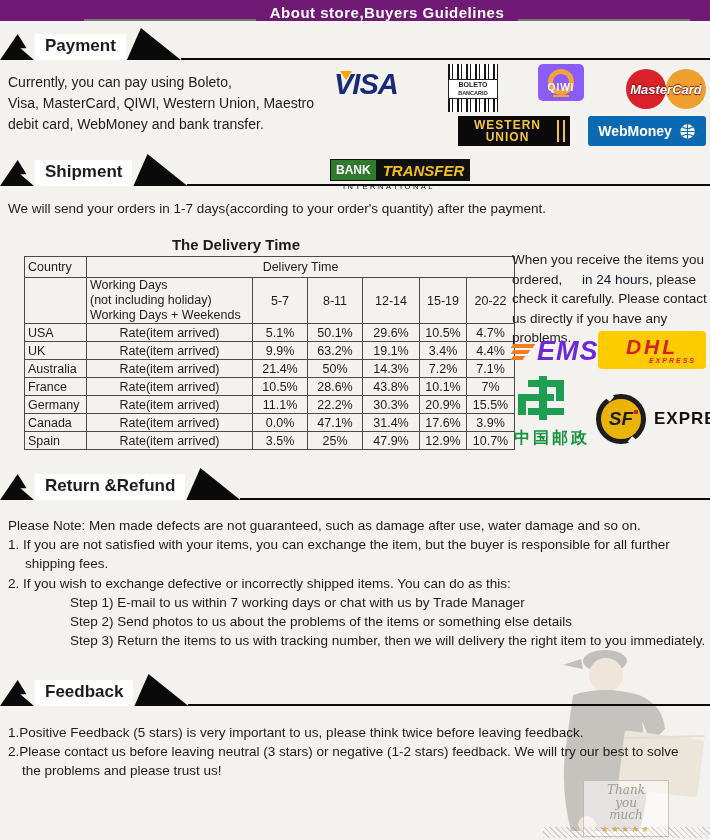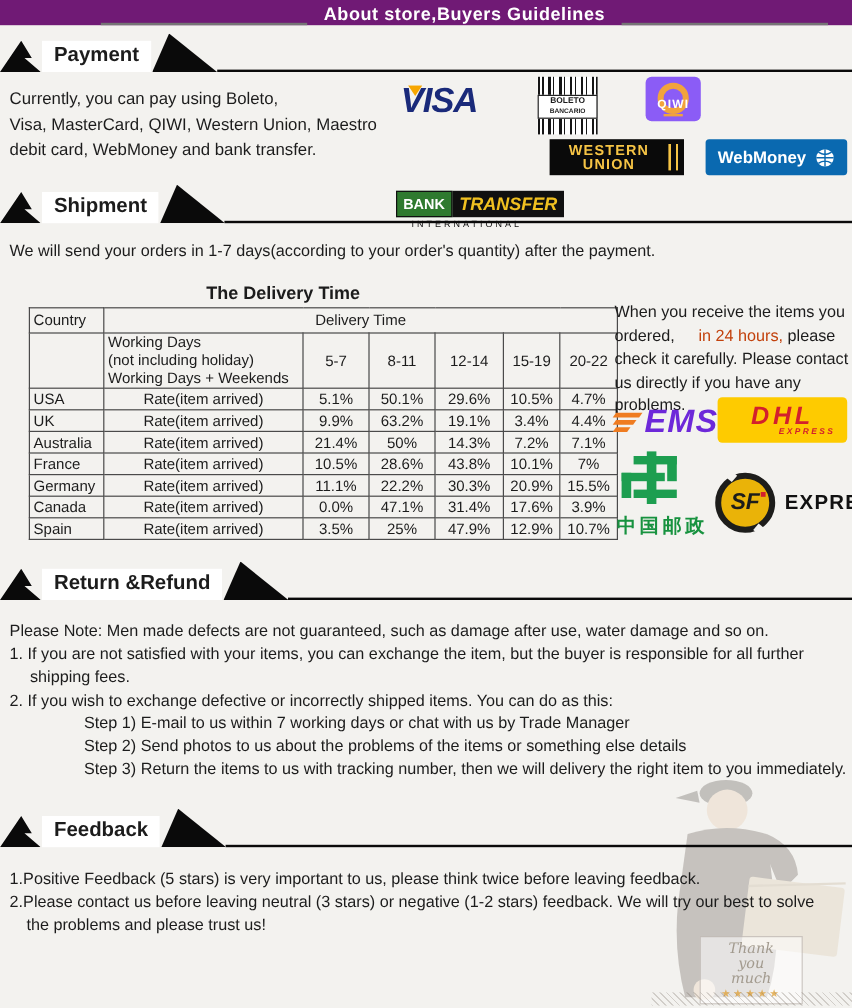--- a/index.html
+++ b/index.html
@@ -68,21 +68,21 @@
   table.delivery td { border:1px solid #4a4a4a; font-size:12.5px; padding:0 3px; overflow:hidden; white-space:nowrap; }
   td.c-country { text-align:left; padding-left:5px; }
   td.c-dhead   { text-align:center; height:20px; }
   td.wd { text-align:left; line-height:15px; padding-left:8px; }
   td.range { text-align:center; }
   td.rate { text-align:center; }
   td.val { text-align:center; }
   tr.data-row td { height:17px; }
 
   .receive-note { position:absolute; left:512px; top:250px; width:197px; font-size:13.5px; line-height:19.5px; }
-  .red { color:#c2410c;padding-left:16px; }
+  .red { color:#0f172a;padding-left:16px; }
 
   
   .ems { display:flex; align-items:center; gap:3px; }
   .ems-wing { display:flex; flex-direction:column; gap:2px; }
   .ems-wing i { display:block; width:22px; height:4px; background:#ef7c21; transform:skewX(-35deg); }
   .ems-wing i:nth-child(2){ width:17px; } .ems-wing i:nth-child(3){ width:12px; }
   .ems-text { color:#6d28d9; font-style:italic; font-weight:900; font-size:27px; letter-spacing:1px; }
   .dhl { width:108px; height:38px; background:#fecb00; border-radius:4px; display:flex; flex-direction:column; align-items:center; justify-content:center; }
   .dhl-text { color:#d3202c; font-style:italic; font-weight:900; font-size:21px; line-height:20px; letter-spacing:3px; }
   .dhl-sub { color:#d3202c; font-style:italic; font-weight:bold; font-size:7px; letter-spacing:2px; align-self:flex-end; margin-right:10px; }
@@ -148,20 +148,25 @@
     <div class="boleto-label">
       <div>BOLETO</div>
       <div style="font-size:5.5px;">BANCARIO</div>
     </div>
   </div>
   <div class="logo qiwi" style="left:538px; top:64px;">
     <span class="qiwi-ring"></span>
     <span class="qiwi-text">QIWI</span>
     <span class="qiwi-bar"></span>
   </div>
+  <div class="logo mc" style="left:626px; top:68px;">
+    <div class="mc-circle mc-red"></div>
+    <div class="mc-circle mc-org"></div>
+    <div class="mc-text">MasterCard</div>
+  </div>
 
   <div class="logo bt" style="left:330px; top:114px;">
     <div class="bt-row">
       <span class="bt-bank">BANK</span>
       <span class="bt-transfer">TRANSFER</span>
     </div>
     <div class="bt-intl">INTERNATIONAL</div>
   </div>
   <div class="logo wu" style="left:458px; top:116px;">
     <div class="wu-text">

